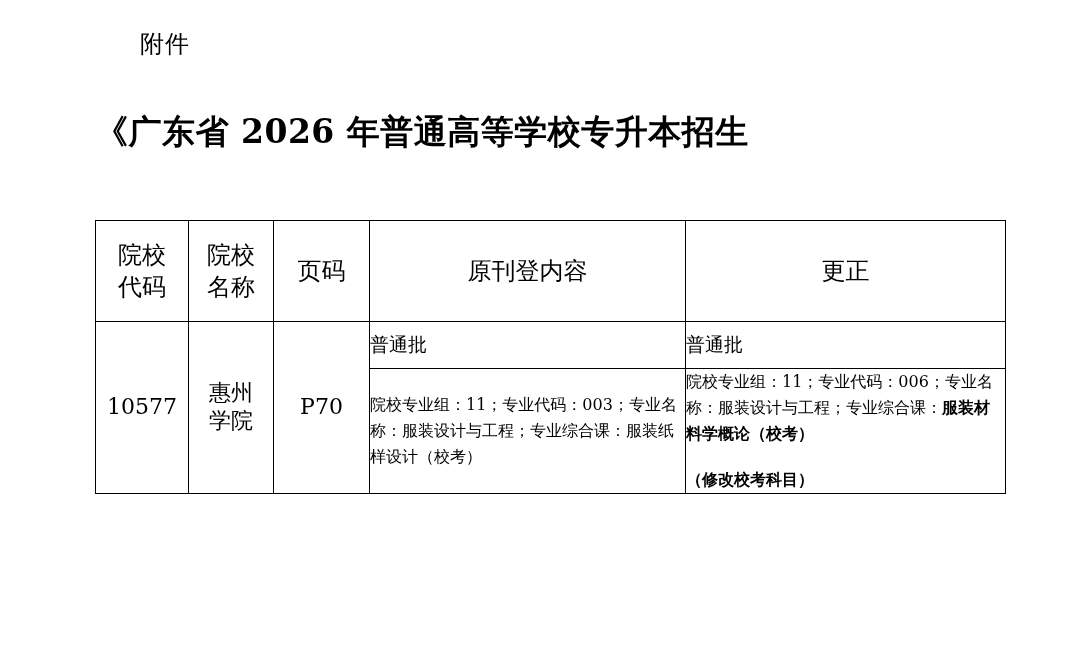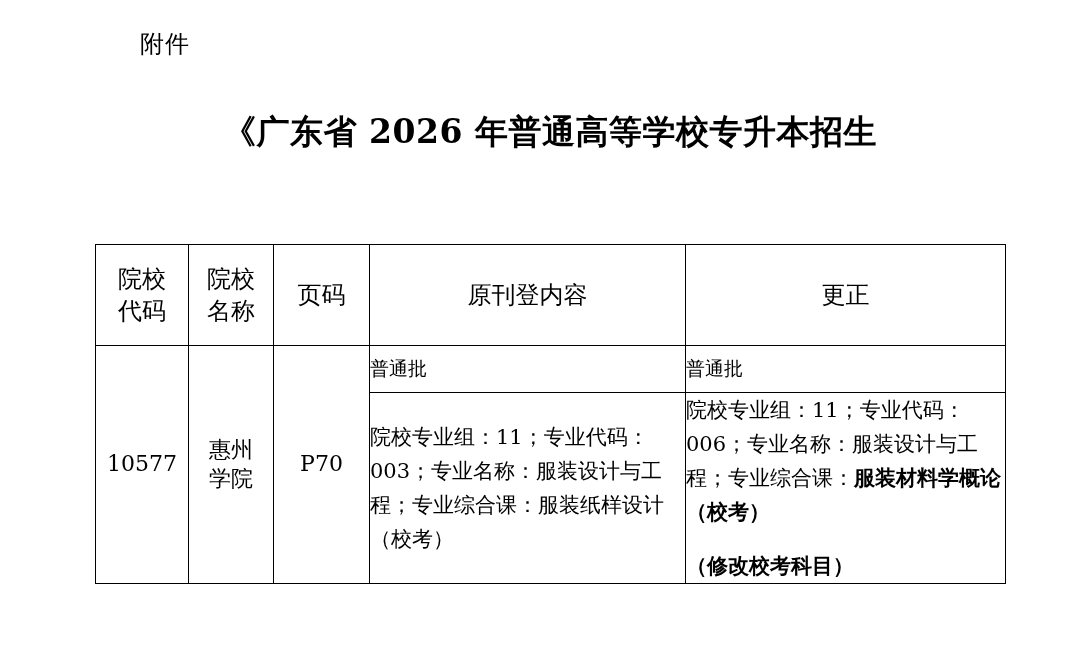--- a/index.html
+++ b/index.html
@@ -26,35 +26,34 @@
     top: 28px;
     font-size: 24px;
     font-family: "DejaVu Serif", "Liberation Serif", serif;
     letter-spacing: 1px;
   }
   .doc-title {
     position: absolute;
     left: 95px;
     top: 108px;
     width: 910px;
-    text-align: center;
     font-size: 33px;
     font-weight: bold;
     line-height: 1.45;
     letter-spacing: 0.5px;
     font-family: "DejaVu Serif", "Liberation Serif", serif;
   }
   .doc-title .line {
     display: block;
     white-space: nowrap;
   }
   table.correction-table {
     position: absolute;
     left: 95px;
-    top: 244px;
+    top: 220px;
     width: 910px;
     border-collapse: collapse;
     table-layout: fixed;
   }
   table.correction-table td,
   table.correction-table th {
     border: 1.6px solid #000000;
     padding: 0;
     vertical-align: middle;
     font-weight: normal;
@@ -82,21 +81,21 @@
   }
   .center-cell {
     text-align: center;
     font-size: 22px;
     line-height: 1.3;
     font-family: "DejaVu Serif", "Liberation Serif", serif;
   }
   .center-cell .sub { display: block; }
 
   .body-cell {
-    font-size: 21px;
+    font-size: 16px;
     line-height: 1.62;
     text-align: left;
     padding: 14px 12px 18px 12px;
     font-family: "DejaVu Serif", "Liberation Serif", serif;
   }
   .body-cell p {
     margin: 0;
   }
   .body-cell .bold {
     font-weight: bold;

